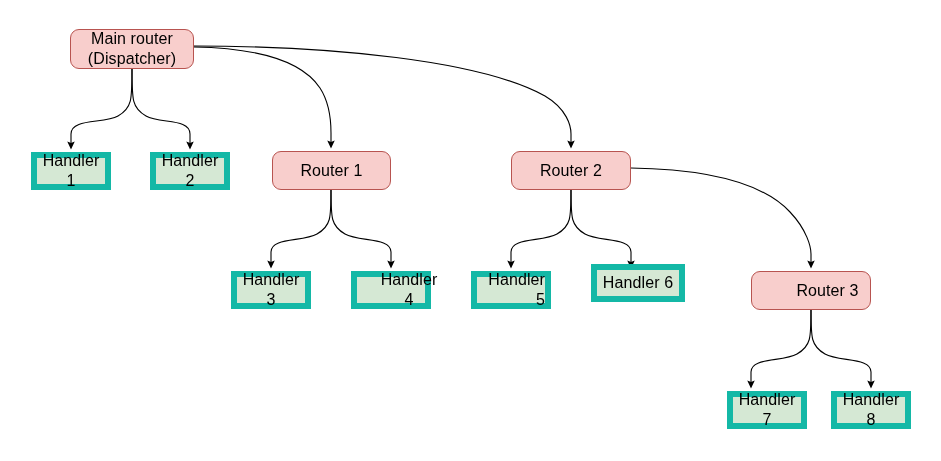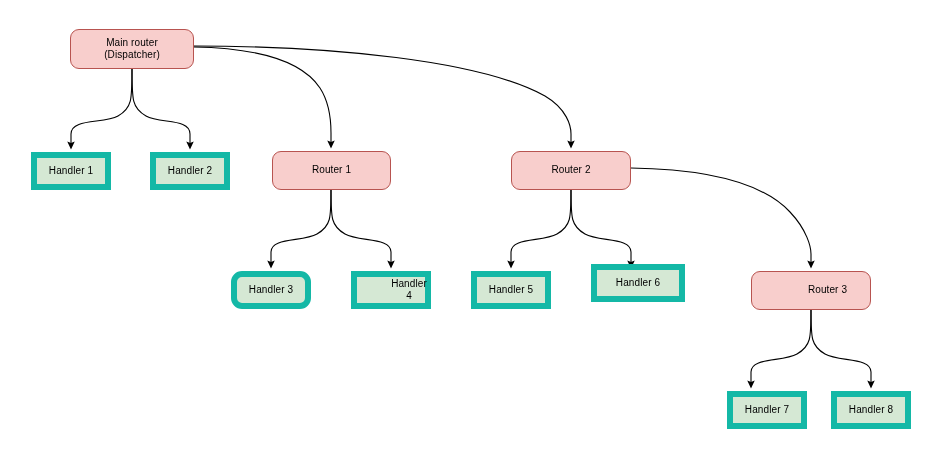--- a/index.html
+++ b/index.html
@@ -25,21 +25,21 @@
     height: 461px;
     pointer-events: none;
   }
   .node {
     position: absolute;
     box-sizing: border-box;
     display: flex;
     align-items: center;
     justify-content: center;
     text-align: center;
-    font-size: 10px;
+    font-size: 16px;
     line-height: 1.25;
     color: #000000;
     letter-spacing: 0.1px;
     white-space: pre-line;
   }
   .node-router {
     background: #f8cecc;
     border: 1px solid #b85450;
     border-radius: 9px;
   }
@@ -75,21 +75,21 @@
       </g>
   </svg>
 
   <div id="nodes">
       <div class="node node-router" style="left: 70px; top: 29px; width: 124px; height: 40px;"><span>Main router
 (Dispatcher)</span></div>
       <div class="node node-handler" style="left: 31px; top: 152px; width: 80px; height: 38px;"><span>Handler 1</span></div>
       <div class="node node-handler" style="left: 150px; top: 152px; width: 80px; height: 38px;"><span>Handler 2</span></div>
       <div class="node node-router" style="left: 272px; top: 151px; width: 119px; height: 39px;"><span>Router 1</span></div>
       <div class="node node-router" style="left: 511px; top: 151px; width: 120px; height: 39px;"><span>Router 2</span></div>
-      <div class="node node-handler" style="left: 231px; top: 271px; width: 80px; height: 38px; border-radius: 11px;"><span>Handler 3</span></div>
+      <div class="node node-handler" style="left: 231px; top: 271px; width: 80px; height: 38px;"><span>Handler 3</span></div>
       <div class="node node-handler" style="left: 351px; top: 271px; width: 80px; height: 38px; padding-left: 36px;"><span>Handler 4</span></div>
       <div class="node node-handler" style="left: 471px; top: 271px; width: 80px; height: 38px; text-align: right;"><span>Handler 5</span></div>
       <div class="node node-handler" style="left: 591px; top: 264px; width: 94px; height: 38px;"><span>Handler 6</span></div>
       <div class="node node-router" style="left: 751px; top: 271px; width: 120px; height: 39px; padding-left: 33px;"><span>Router 3</span></div>
       <div class="node node-handler" style="left: 711px; top: 391px; width: 80px; height: 38px; margin-left: 16px;"><span>Handler 7</span></div>
       <div class="node node-handler" style="left: 831px; top: 391px; width: 80px; height: 38px;"><span>Handler 8</span></div>
     </div>
 
 </div>
 

